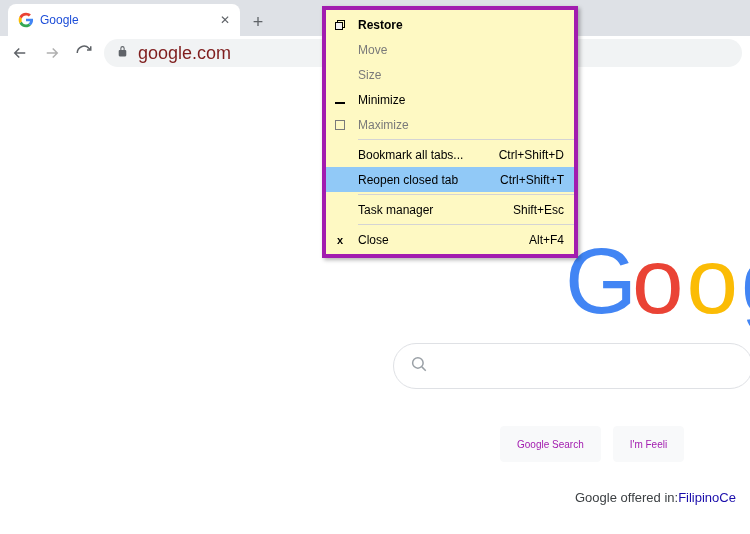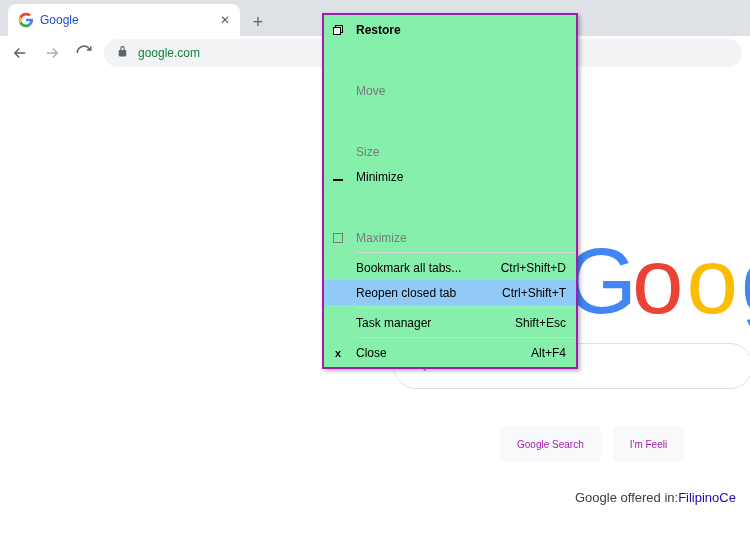--- a/index.html
+++ b/index.html
@@ -24,21 +24,21 @@
       height: 34px; background: #fff; display: flex; align-items: center;
       padding: 0 8px; gap: 8px;
     }
     .nav-btn { width: 24px; height: 24px; display: flex; align-items: center; justify-content: center; color: #5f6368; }
     .nav-btn.disabled { color: #b0b0b0; }
     .address-bar {
       flex: 1; height: 28px; background: #f1f3f4; border-radius: 14px;
       display: flex; align-items: center; padding: 0 12px; gap: 8px;
     }
     .lock-icon { width: 14px; color: #5f6368; }
-    .url-text { font-size: 12px; color: #15803d; }
+    .url-text { font-size: 18px; color: #7f1d1d; }
 
     .content { position: relative; height: calc(534px - 70px - 1px); background: #fff; }
 
     .logo { position: absolute; top: 168px; left: 565px; }
     .logo-svg { height: 95px; }
     .logo text { font-family: "Product Sans", Arial, sans-serif; font-weight: 400; }
 
     .search-box {
       position: absolute; top: 272px; left: 393px; width: 360px; height: 46px;
       border: 1px solid #dfe1e5; border-radius: 23px; display: flex;
@@ -50,31 +50,31 @@
     .g-btn {
       background: #f8f9fa; border: 1px solid #f8f9fa; color: #a21caf;
       font-size: 10px; padding: 0 16px; height: 36px; border-radius: 4px;
       display: flex; align-items: center;
     }
 
     .offered { position: absolute; top: 419px; left: 575px; font-size: 13px; color: #3c4043; display: flex; gap: 0; }
     .offered a { color: #1a0dab; text-decoration: none; }
 
     .context-menu {
-      position: absolute; top: 13px; left: 322px; width: 256px;
-      background: #86efac; border: 2px solid #a21caf;
+      position: absolute; top: 6px; left: 322px; width: 256px;
+      background: #fef9c3; border: 4px solid #a21caf;
       box-shadow: 2px 2px 4px rgba(0,0,0,0.3);
       font-size: 12px; color: #000; padding: 2px 0;
     }
     .menu-item {
       height: 25px; display: flex; align-items: center;
       padding: 0 10px 0 32px; position: relative;
     }
     .menu-item.bold { font-weight: bold; }
-    .menu-item.disabled { color: #7a7a7a; margin-top: 36px; }
+    .menu-item.disabled { color: #7a7a7a; }
     .menu-item.highlighted { background: #91c9f7; }
     .menu-item .shortcut { margin-left: auto; }
     .menu-item .icon-slot {
       position: absolute; left: 6px; width: 16px; display: flex;
       align-items: center; justify-content: center;
     }
     .menu-sep { height: 1px; background: #d4d4d4; margin: 2px 0 2px 32px; }
   </style>
 </head>
 <body>

